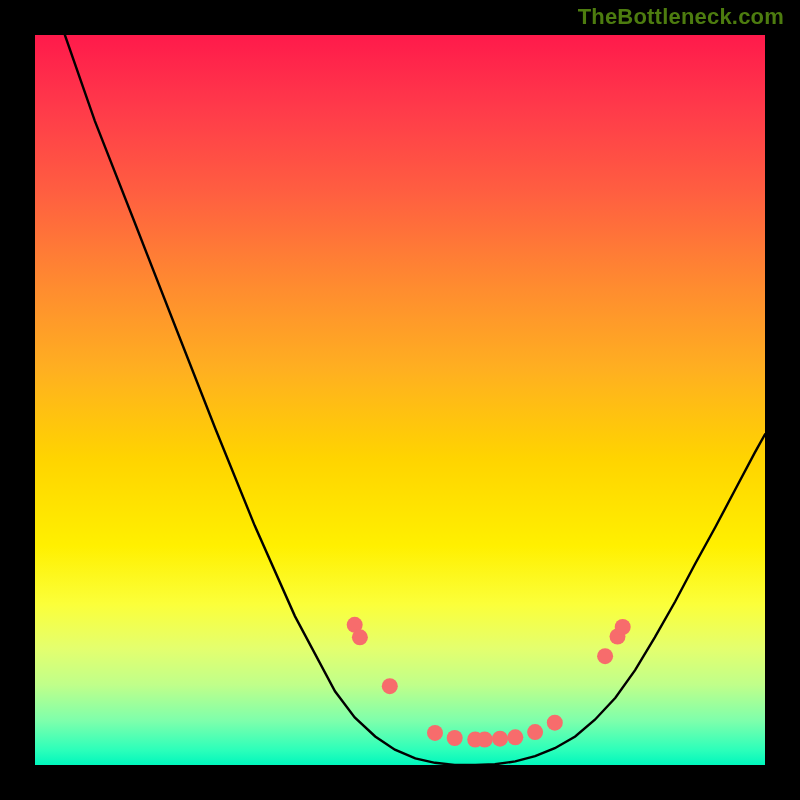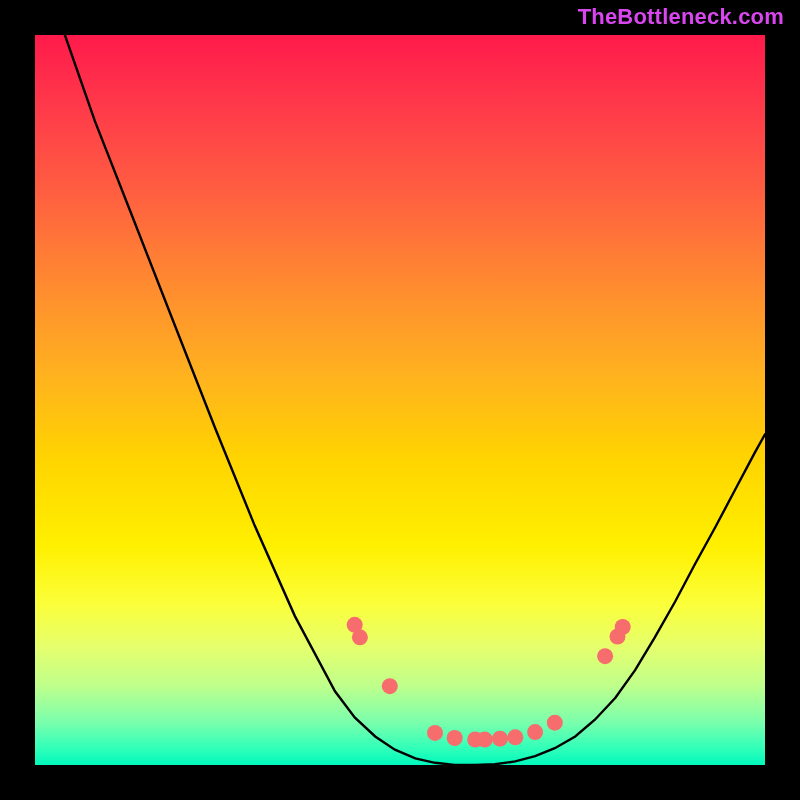--- a/index.html
+++ b/index.html
@@ -14,21 +14,21 @@
   .frame {
     position: relative;
     width: 800px;
     height: 800px;
     background: #000;
   }
   .watermark {
     position: absolute;
     top: 4px;
     right: 16px;
-    color: #d946ef;
+    color: #4d7c0f;
     font-size: 22px;
     font-weight: 600;
     letter-spacing: 0.2px;
     z-index: 10;
   }
   .plot-area {
     position: absolute;
     left: 35px;
     top: 35px;
     width: 730px;

